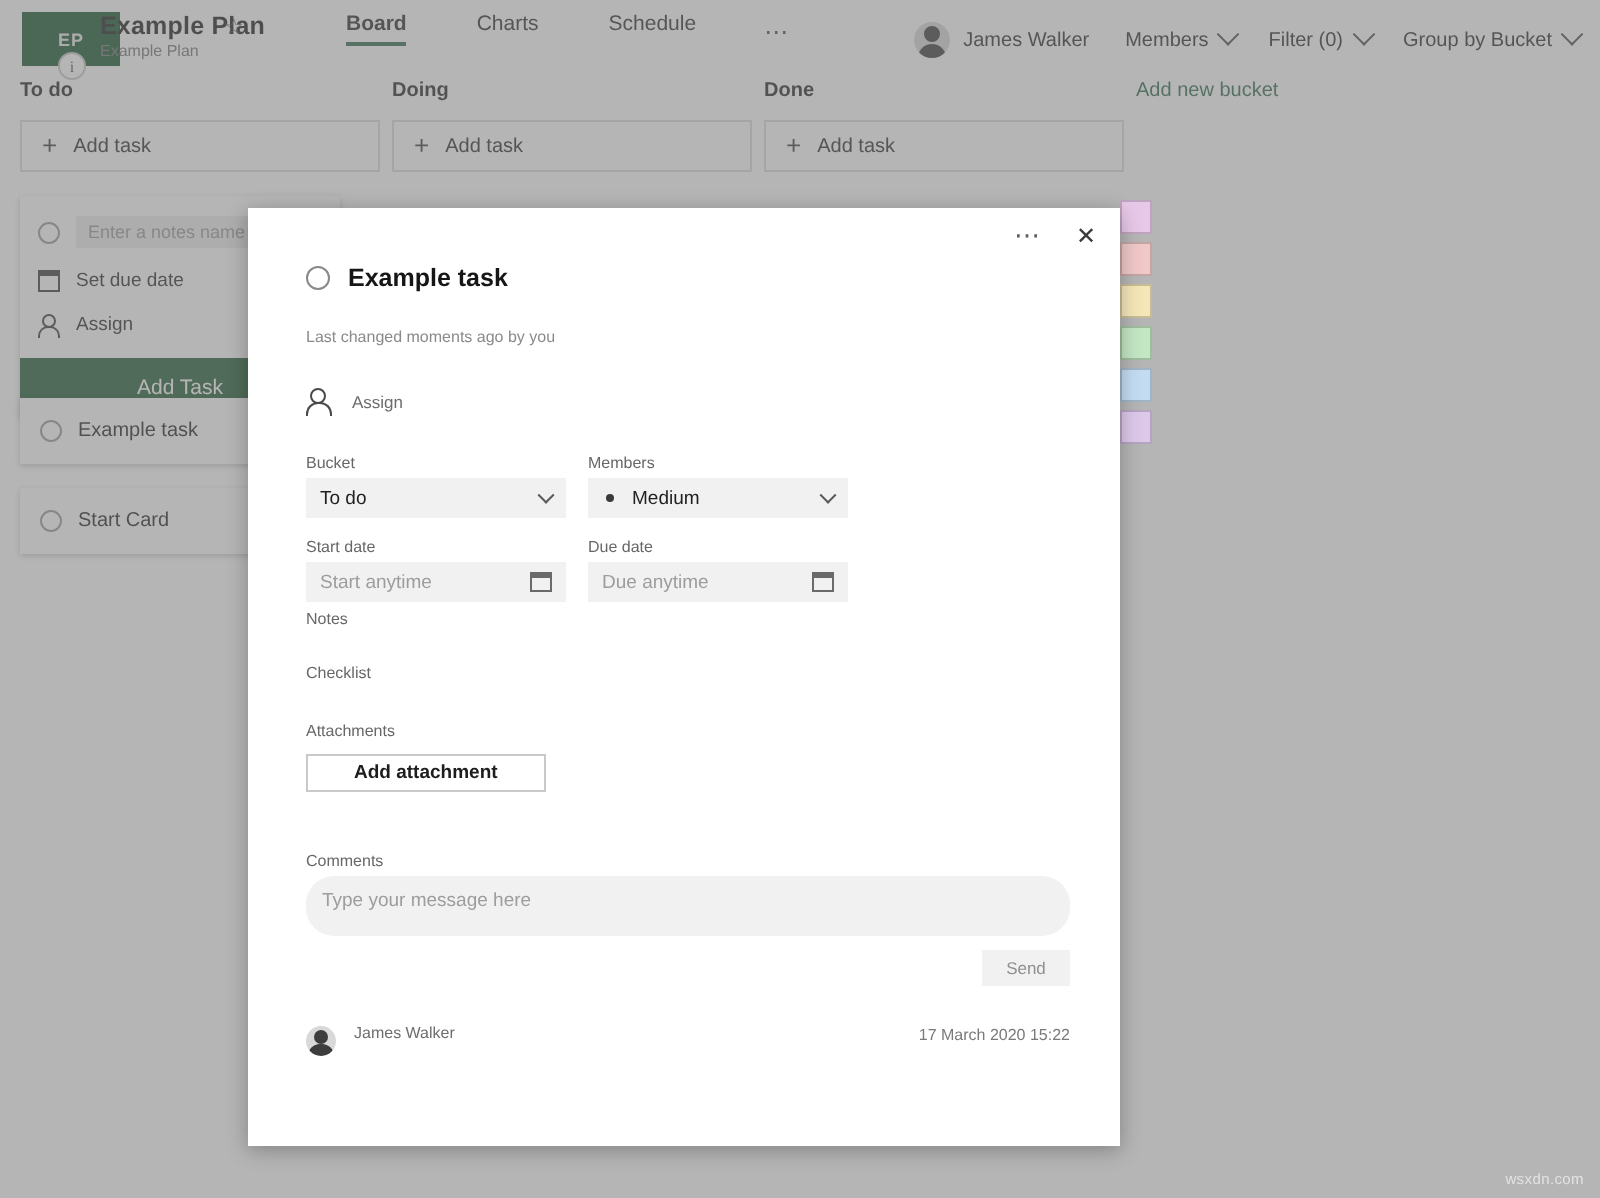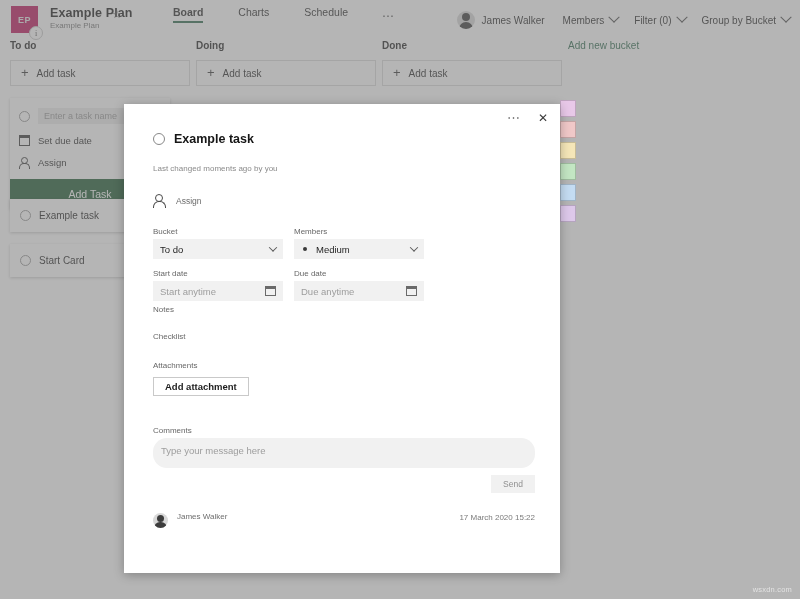--- a/index.html
+++ b/index.html
@@ -22,22 +22,22 @@
     background: #ffffff;
   }
 
   
   #apphdr {
     position: absolute; left: 0; top: 0; width: 800px; height: 40px;
     background: #ffffff;
   }
   .plan-tile {
     position: absolute; left: 11px; top: 6px;
-    width: 27px; height: 27px;
-    background: #be185d;
+    width: 49px; height: 27px;
+    background: #14532d;
     color: #e8e8e8;
     font-size: 9px; font-weight: 600;
     display: flex; align-items: center; justify-content: center;
     letter-spacing: .5px;
   }
   .info-badge {
     position: absolute; left: 29px; top: 26px;
     width: 14px; height: 14px; border-radius: 50%;
     background: #ffffff; border: 1px solid #c8c8c8;
     color: #555; font-size: 8px;
@@ -190,21 +190,21 @@
   }
 
   .checklist-lbl { margin-top: 18px; }
   .check-row { display: flex; align-items: center; gap: 8px; margin-top: 4px; cursor: pointer; }
   .check-row .circle-ck { border-color: #9a9a9a; }
   .check-txt { font-size: 9.5px; color: #4e4e4e; }
 
   .att-lbl { margin-top: 20px; }
   .att-btn {
     margin-top: 4px; display: inline-flex; align-items: center; justify-content: center;
-    height: 19px; padding: 0 11px; background: #fff; border: 1px solid #c9c9c9;
+    height: 19px; padding: 0 23px; background: #fff; border: 1px solid #c9c9c9;
     font-size: 9.5px; font-weight: 700; color: #1d1d1d; cursor: pointer;
   }
 
   .cmt-lbl { margin-top: 30px; }
   .cmt-area {
     height: 30px; background: #f1f1f1; font-size: 9.5px; color: #9d9d9d;
     padding: 7px 8px; cursor: text; border-radius: 14px;
   }
   .send-row { display: flex; justify-content: flex-end; margin-top: 7px; }
   .send-btn {
@@ -295,21 +295,21 @@
           <span class="plus">+</span>
           <span>Add task</span>
         </div>
       </div>
 
       <div class="add-bucket">Add new bucket</div>
 
       <div class="composer">
         <div class="composer-row">
           <span class="circle-ck"></span>
-          <span class="field-ghost">Enter a task name</span>
+          <span class="field-ghost">Enter a notes name</span>
         </div>
         <div class="composer-row">
           <span class="cal-icon"></span>
           <span class="composer-line">Set due date</span>
         </div>
         <div class="composer-row">
           <span class="person-icon"></span>
           <span class="composer-line">Assign</span>
         </div>
         <div class="addtask-btn">Add Task</div>

